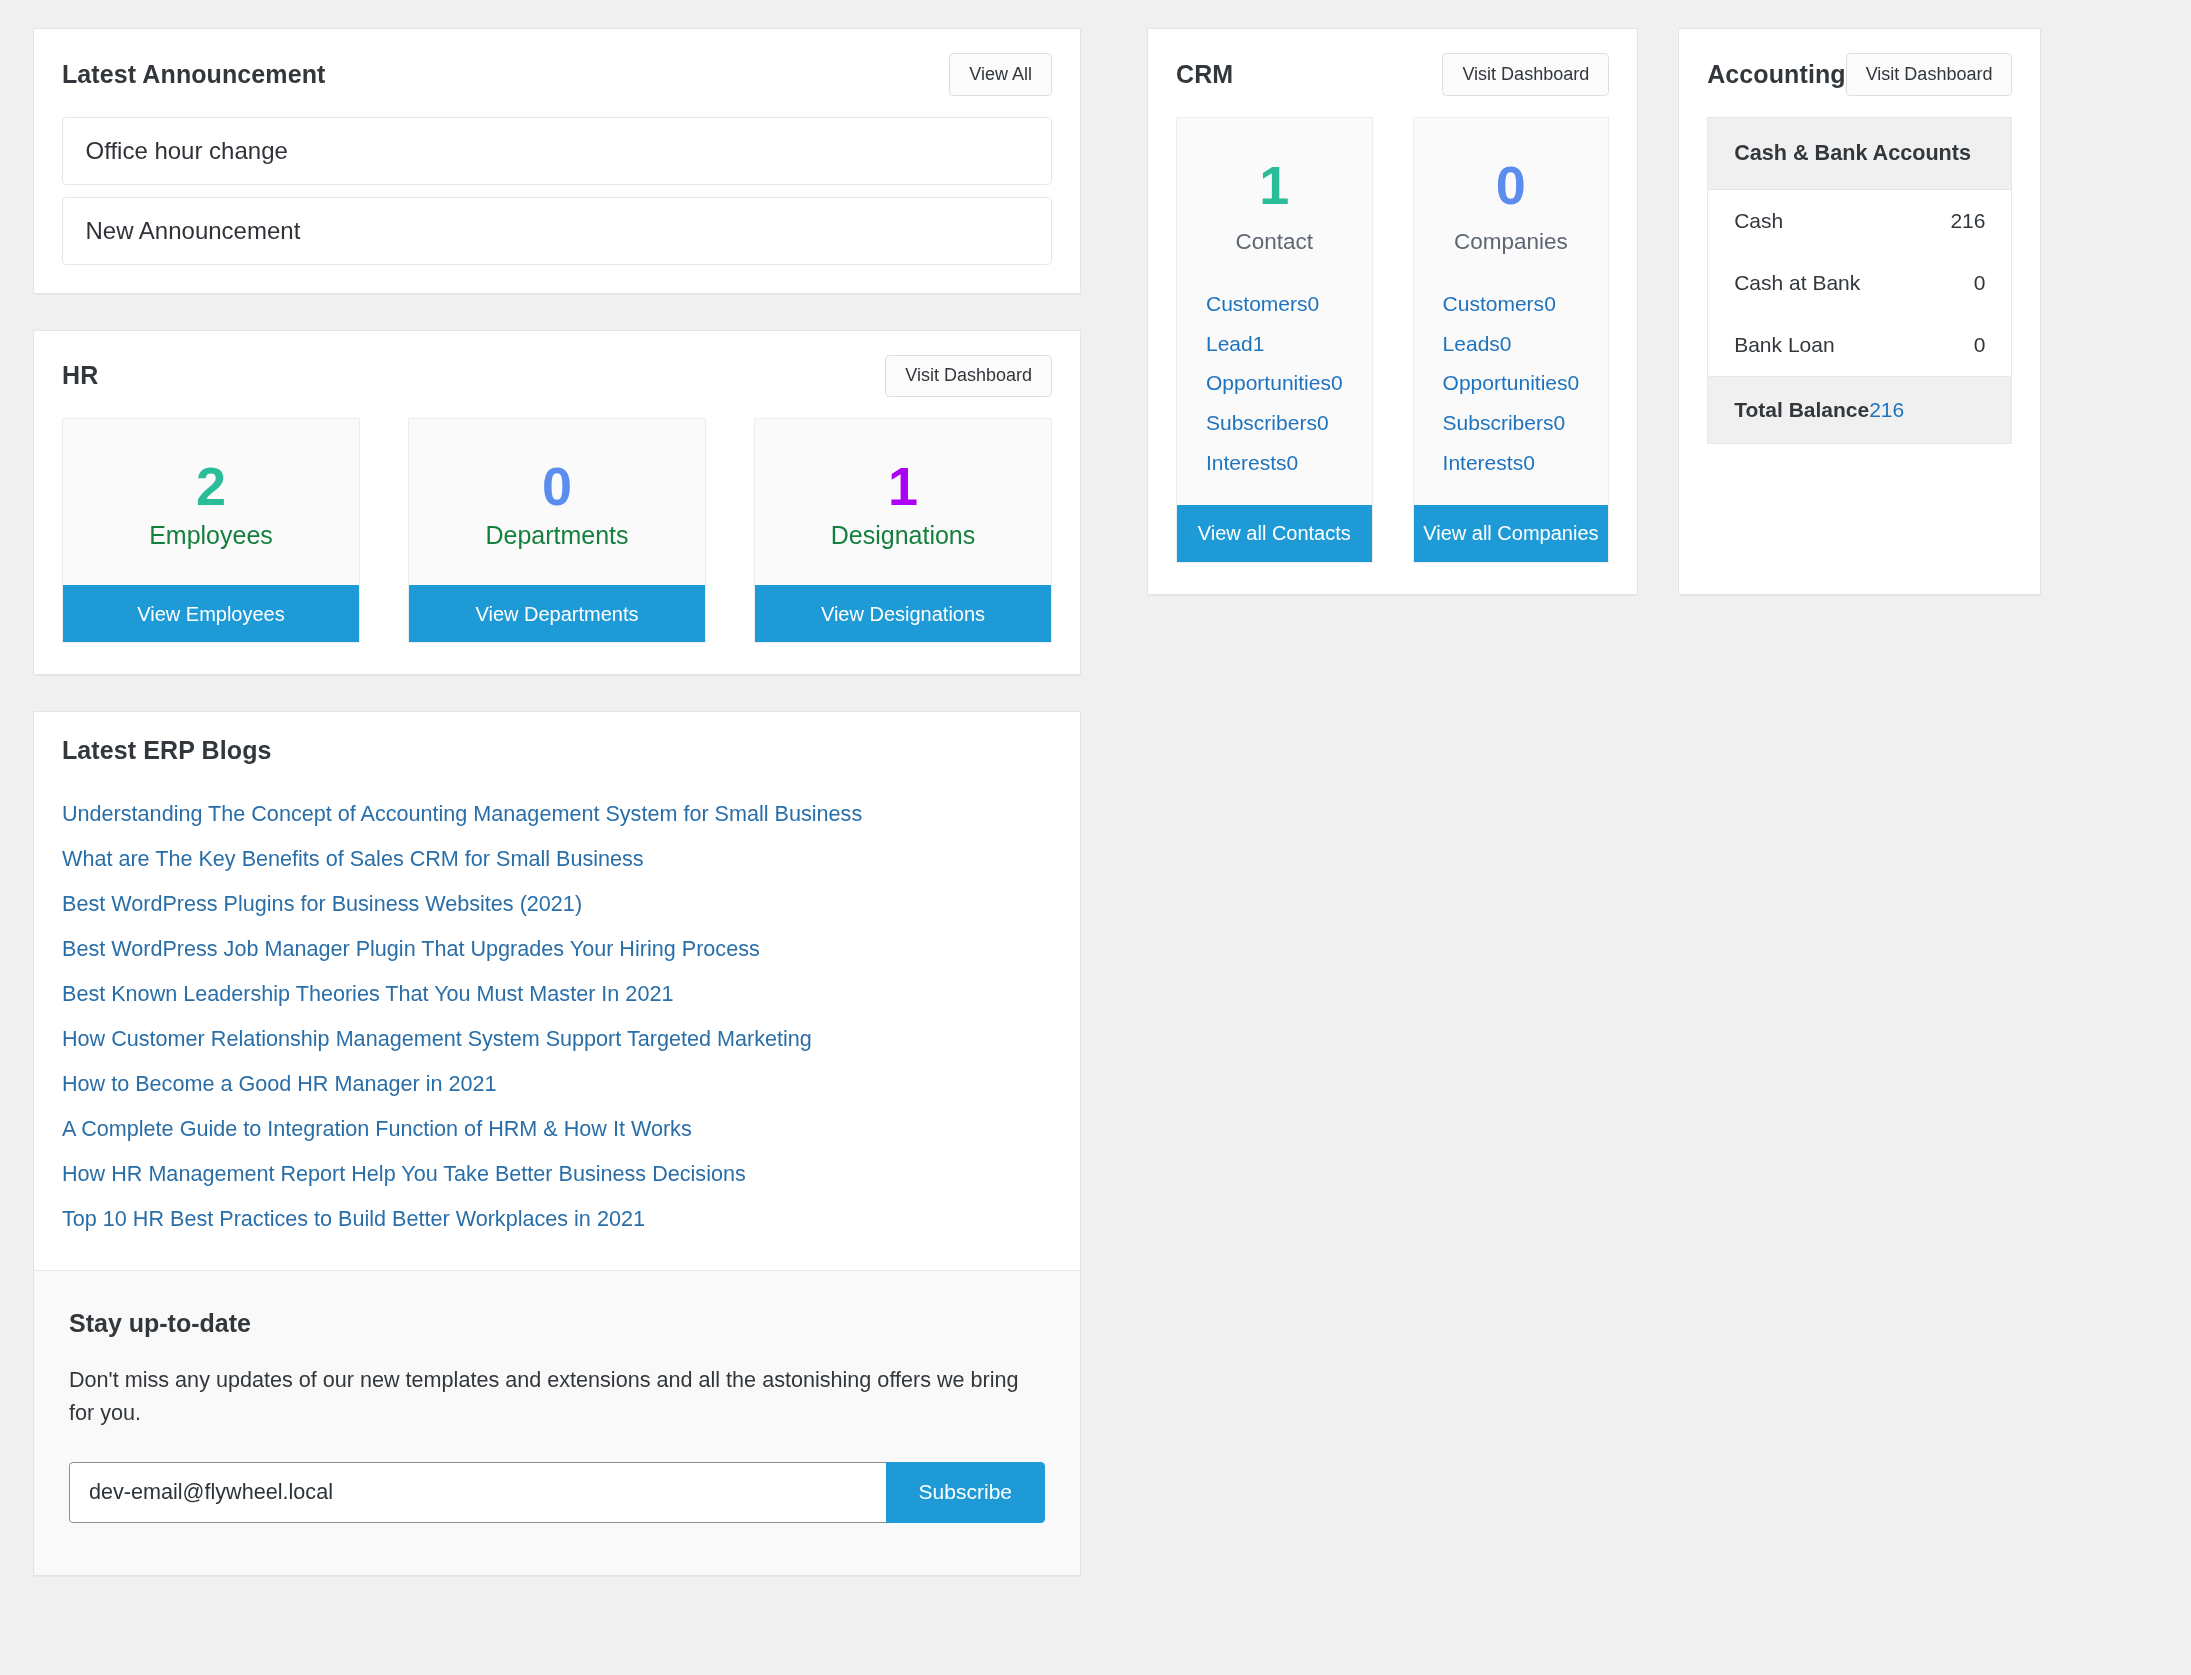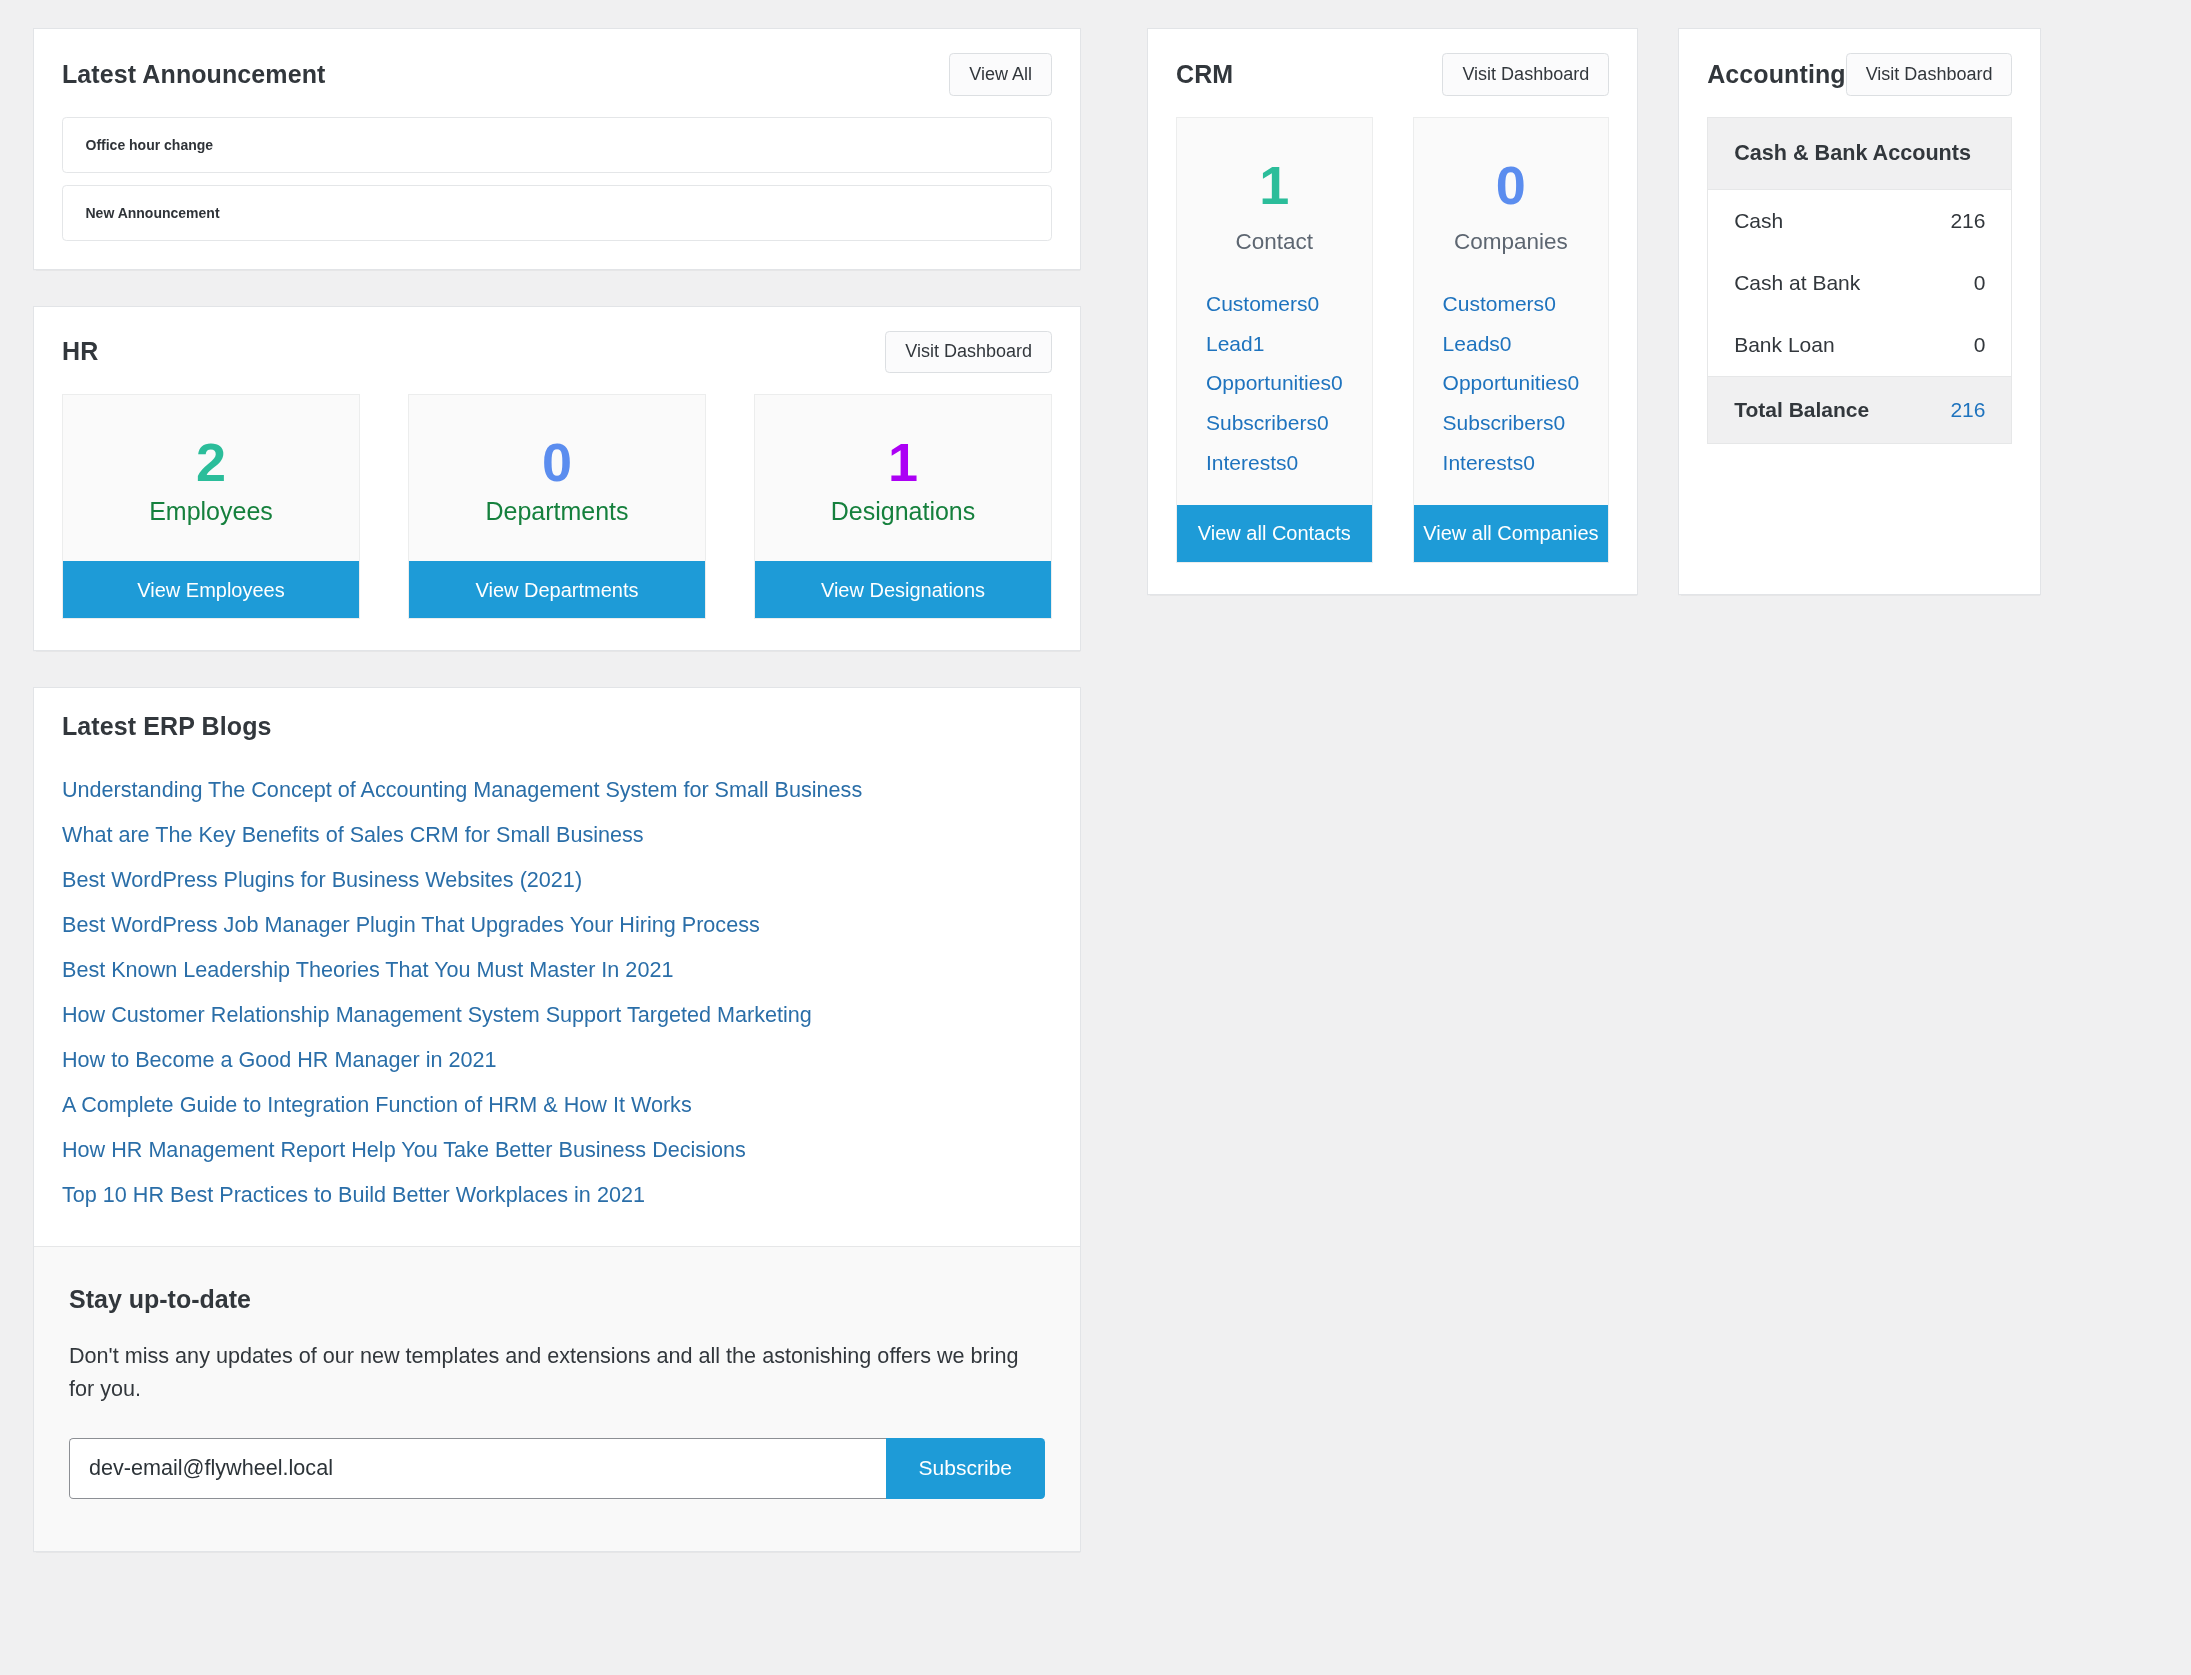--- a/index.html
+++ b/index.html
@@ -70,25 +70,24 @@
     cursor: pointer;
     line-height: 1.2;
   }
 
   
   .ann-body { padding: 0 28px 28px 28px; display: flex; flex-direction: column; gap: 12px; }
   .ann-item {
     border: 0.9px solid #e4e6e8;
     border-radius: 4.3px;
     padding: 19px 22.5px;
-    font-size: 14px;
+    font-size: 24px;
     color: #2f3338;
     background: #fff;
     cursor: pointer;
-    font-weight: bold;
   }
 
   
   .hr-body { padding: 0 28px 31px 28px; display: flex; gap: 48px; }
   .stat-card {
     flex: 1;
     background: #fafafa;
     border: 0.9px solid #eceded;
     display: flex;
     flex-direction: column;
@@ -145,21 +144,20 @@
     display: flex;
     justify-content: space-between;
     align-items: center;
     padding: 19px 26px;
     font-size: 21px;
     color: #32373c;
     background: #fff;
   }
   .acc-total {
     display: flex;
-    justify-content: space-between;
     align-items: center;
     padding: 21px 26px;
     font-size: 21px;
     font-weight: 700;
     color: #32373c;
     background: #f0f0f1;
     border-top: 0.9px solid #e6e7e8;
   }
   .acc-total .acc-total-val { color: #1e73be; font-weight: 400; }
 

